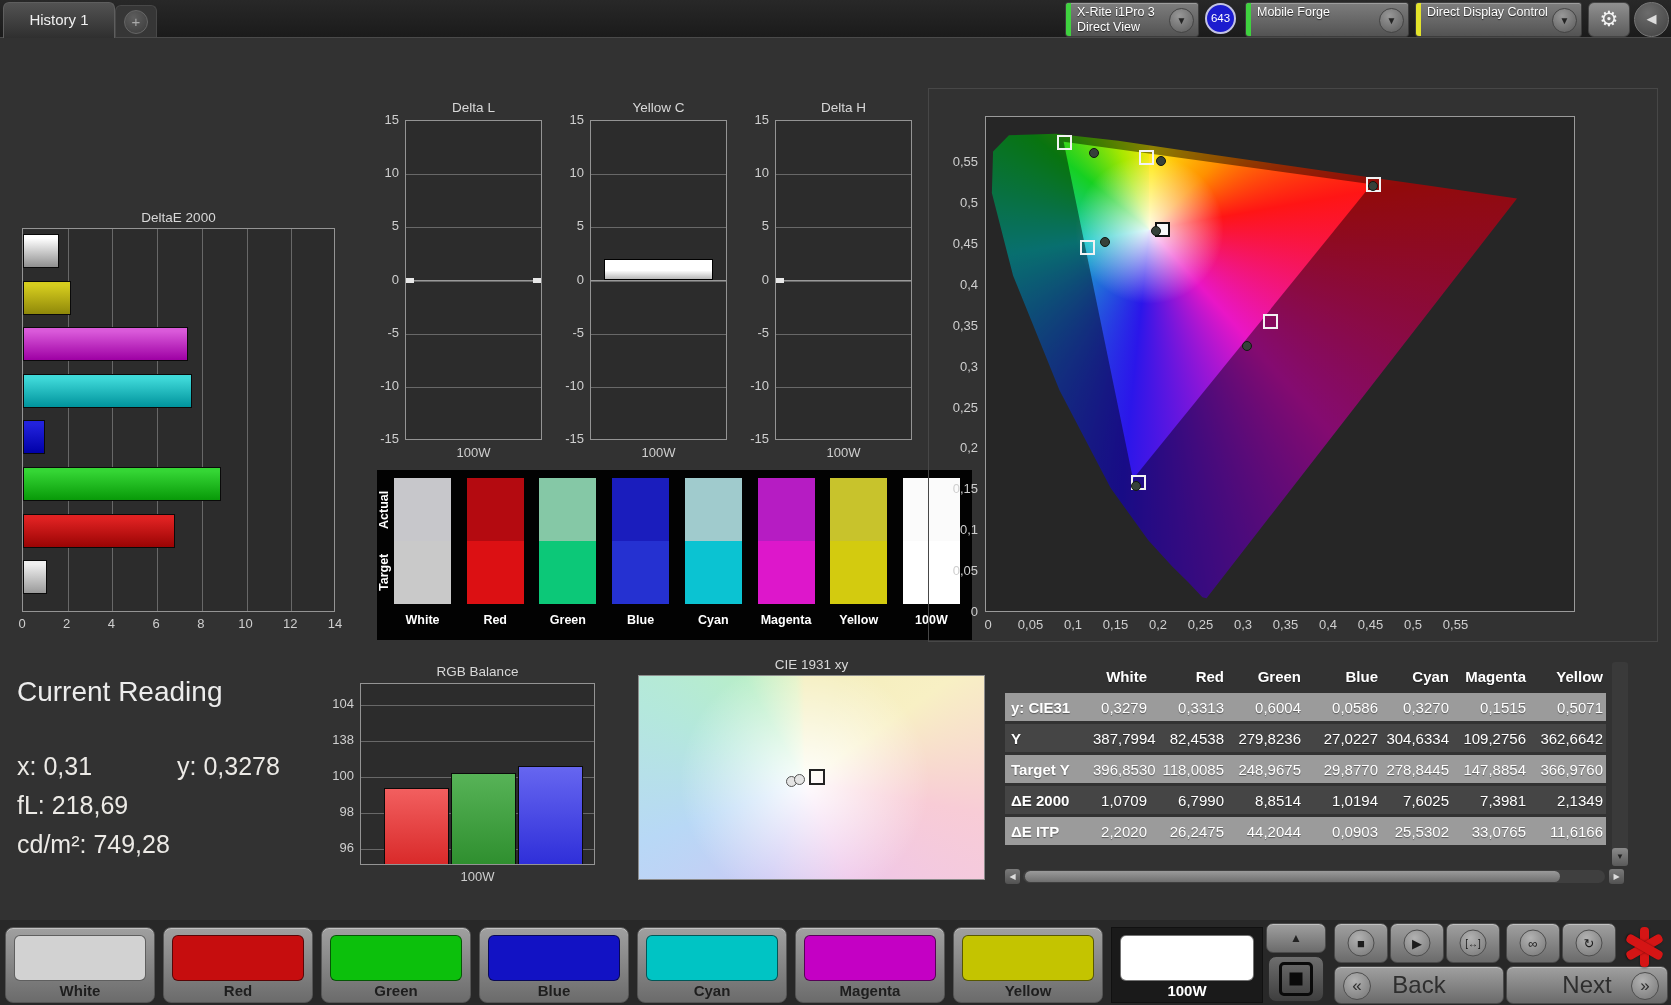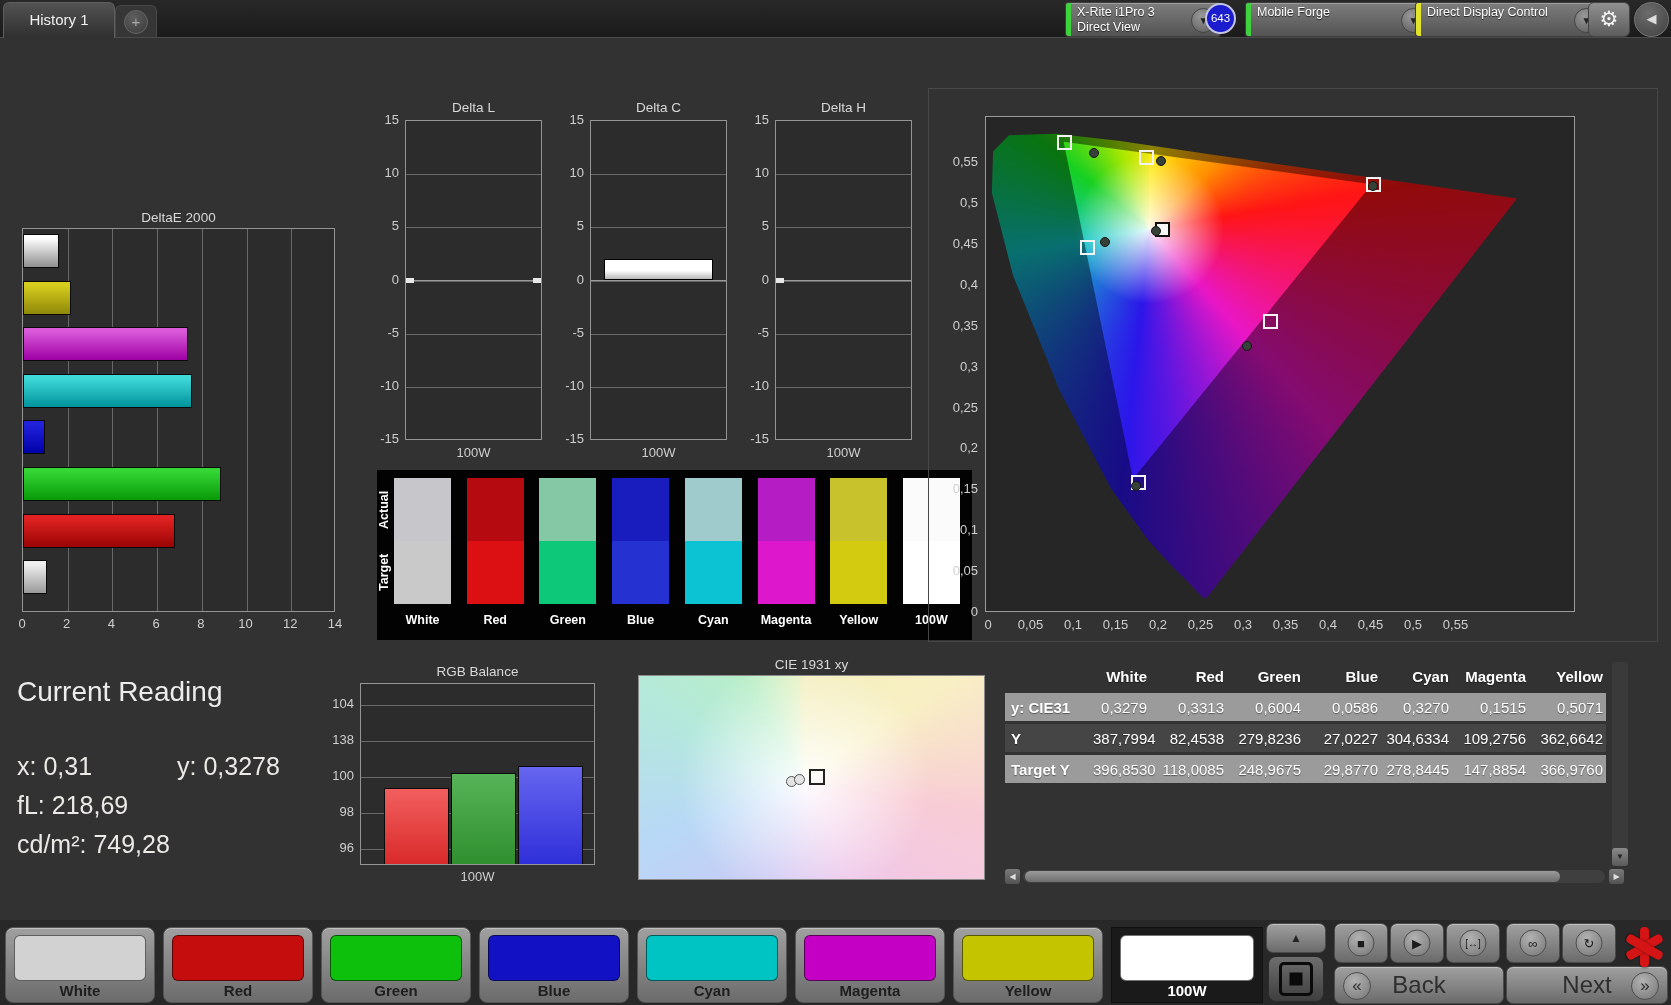--- a/index.html
+++ b/index.html
@@ -11,21 +11,21 @@
           background:linear-gradient(180deg,#282828,#1b1b1b);border-bottom:1px solid #4a4a4a;}
   #history-tab{position:absolute;left:3px;top:2px;width:110px;height:35px;
           background:linear-gradient(180deg,#525252,#2f2f2f);border:1px solid #5e5e5e;border-bottom:none;
           border-radius:6px 6px 0 0;color:#f0f0f0;font-size:15px;line-height:33px;text-align:center;}
   #add-tab{position:absolute;left:115px;top:5px;width:40px;height:31px;background:#363636;
           border:1px solid #484848;border-bottom:none;border-radius:6px 6px 0 0;}
   #add-tab .circ{position:absolute;left:8px;top:4px;width:22px;height:22px;border-radius:50%;
           background:radial-gradient(circle at 40% 30%,#5e5e5e,#3a3a3a);border:1px solid #666;
           color:#aaa;font-size:15px;line-height:21px;text-align:center;}
   .dd{position:absolute;top:2px;height:33px;background:linear-gradient(180deg,#7d7d7d,#535353);
-      border-radius:3px;border:1px solid #3c3c3c;box-shadow:inset 0 1px 0 rgba(255,255,255,.25);padding-left:22px;}
+      border-radius:3px;border:1px solid #3c3c3c;box-shadow:inset 0 1px 0 rgba(255,255,255,.25);}
   .dd .stripe{position:absolute;left:0;top:0;width:5px;height:100%;border-radius:3px 0 0 3px;}
   .dd .t1{position:absolute;left:11px;top:2px;font-size:12.5px;color:#fff;white-space:nowrap;text-shadow:0 1px 1px #222;}
   .dd .t2{position:absolute;left:11px;top:17px;font-size:12.5px;color:#fff;white-space:nowrap;text-shadow:0 1px 1px #222;}
   .dd .arr{position:absolute;right:4px;top:5px;width:23px;height:23px;border-radius:50%;
       background:radial-gradient(circle at 40% 30%,#989898,#5a5a5a);border:1px solid #444;
       color:#242424;font-size:10px;line-height:23px;text-align:center;}
   #badge-643{position:absolute;left:1205px;top:3px;width:31px;height:31px;border-radius:50%;
       background:#1c1ccf;border:2px solid #c4c4e4;box-sizing:border-box;color:#fff;font-size:11.5px;
       line-height:27px;text-align:center;}
   #gear-btn{position:absolute;left:1588px;top:2px;width:40px;height:33px;border-radius:6px;
@@ -218,21 +218,21 @@
         <div class="znub" style="right: 0px; top: 157px;"></div>
       </div>
       <div class="axlabel" style="left: 363px; top: 112px; width: 36px; text-align: right;">15</div>
       <div class="axlabel" style="left: 363px; top: 165.17px; width: 36px; text-align: right;">10</div>
       <div class="axlabel" style="left: 363px; top: 218.34px; width: 36px; text-align: right;">5</div>
       <div class="axlabel" style="left: 363px; top: 271.51px; width: 36px; text-align: right;">0</div>
       <div class="axlabel" style="left: 363px; top: 324.68px; width: 36px; text-align: right;">-5</div>
       <div class="axlabel" style="left: 363px; top: 377.85px; width: 36px; text-align: right;">-10</div>
       <div class="axlabel" style="left: 363px; top: 431.02px; width: 36px; text-align: right;">-15</div>
       <div class="axlabel" style="left: 405px; top: 445px; width: 137px; text-align: center;">100W</div>
-      <div class="chart-title" style="left: 590px; top: 100px; width: 137px;">Delta C</div>
+      <div class="chart-title" style="left: 590px; top: 100px; width: 137px;">Yellow C</div>
       <div class="plot" style="left: 590px; top: 120px; width: 137px; height: 320px;">
         <div class="gridh" style="top: 53.17px;"></div>
         <div class="gridh" style="top: 106.34px;"></div>
         <div class="gridh" style="top: 159.51px;"></div>
         <div class="gridh" style="top: 212.68px;"></div>
         <div class="gridh" style="top: 265.85px;"></div>
         <div class="zline" style="top: 159px;"></div>
         <div class="dcbar" style="left: 13px; width: 109px; top: 138px; height: 21px;"></div>
       </div>
       <div class="axlabel" style="left: 548px; top: 112px; width: 36px; text-align: right;">15</div>
@@ -413,20 +413,40 @@
       <div class="trow light">
         <div class="tcell lab">Target Y</div>
         <div class="tcell">396,8530</div>
         <div class="tcell">118,0085</div>
         <div class="tcell">248,9675</div>
         <div class="tcell">29,8770</div>
         <div class="tcell">278,8445</div>
         <div class="tcell">147,8854</div>
         <div class="tcell">366,9760</div>
       </div>
+      <div class="trow dark">
+        <div class="tcell lab">ΔE 2000</div>
+        <div class="tcell">1,0709</div>
+        <div class="tcell">6,7990</div>
+        <div class="tcell">8,8514</div>
+        <div class="tcell">1,0194</div>
+        <div class="tcell">7,6025</div>
+        <div class="tcell">7,3981</div>
+        <div class="tcell">2,1349</div>
+      </div>
+      <div class="trow light">
+        <div class="tcell lab">ΔE ITP</div>
+        <div class="tcell">2,2020</div>
+        <div class="tcell">26,2475</div>
+        <div class="tcell">44,2044</div>
+        <div class="tcell">0,0903</div>
+        <div class="tcell">25,5302</div>
+        <div class="tcell">33,0765</div>
+        <div class="tcell">11,6166</div>
+      </div>
     </div>
   <div id="vscroll">
     <div id="vscroll-down">▼</div>
   </div>
   <div class="hs-btn" style="left:1005px;">◀</div>
   <div id="hscroll-track">
     <div id="hscroll-thumb"></div>
   </div>
   <div class="hs-btn" style="left:1609px;">▶</div>
 

